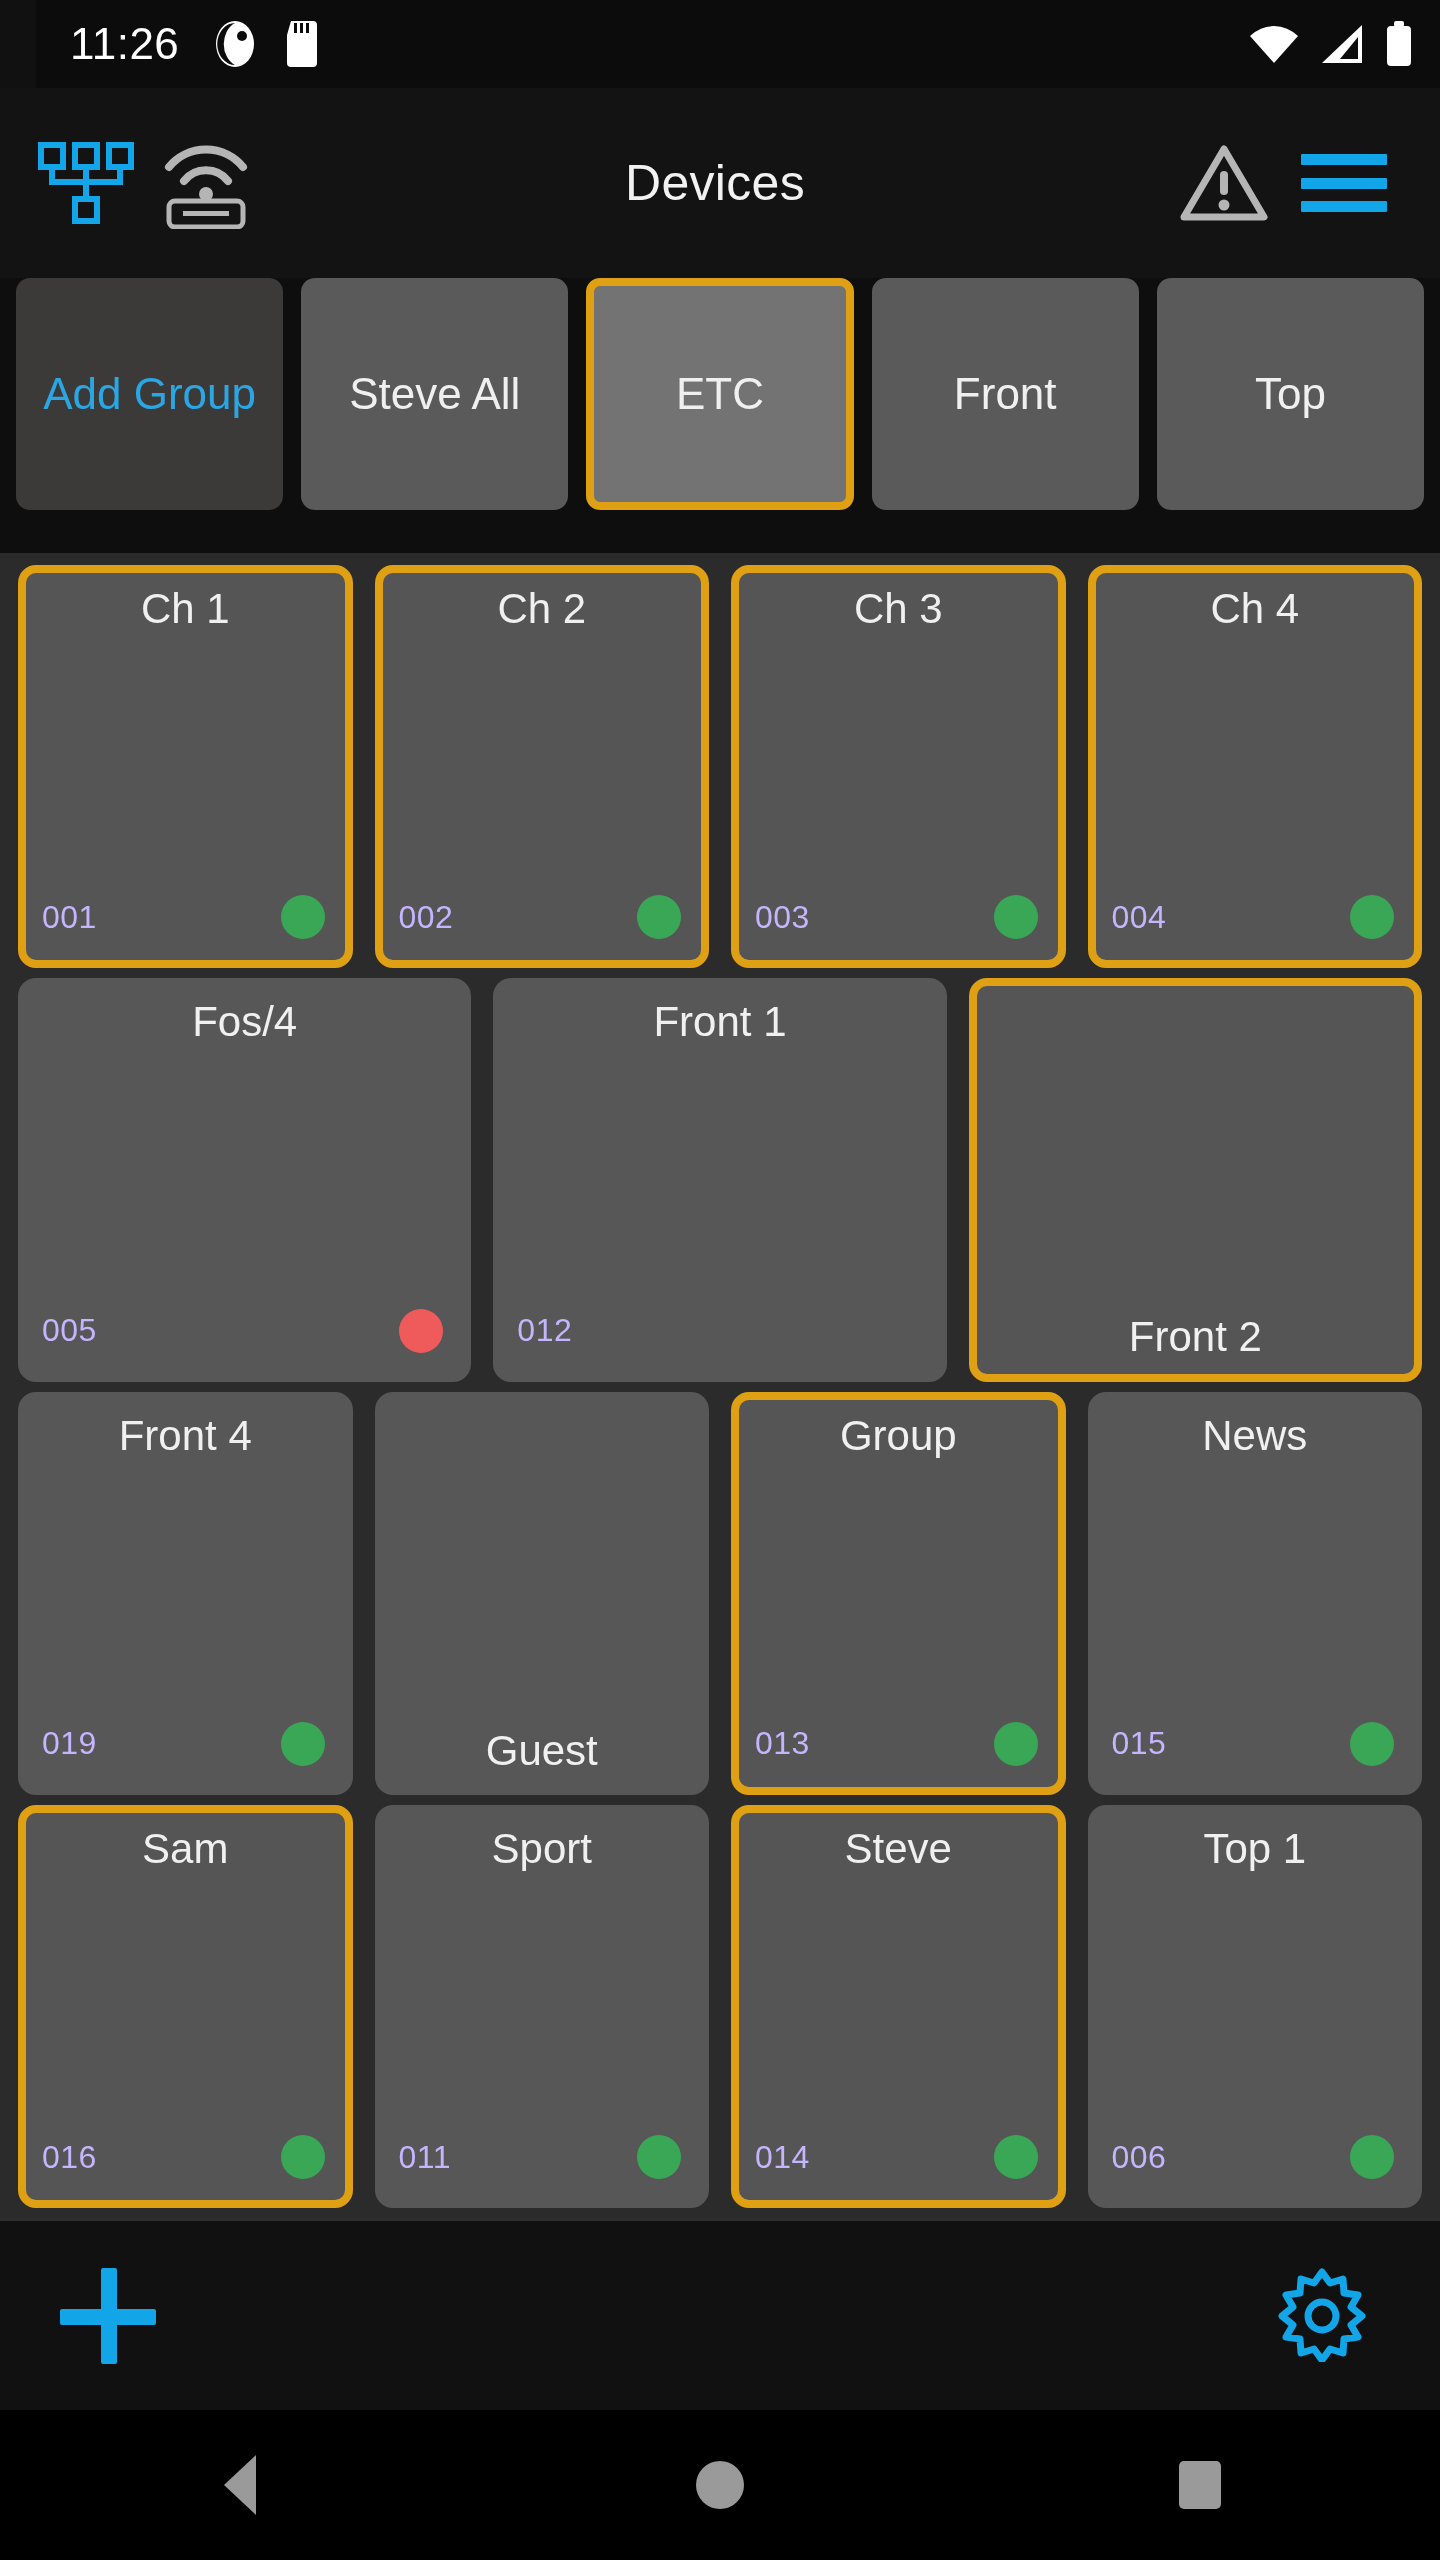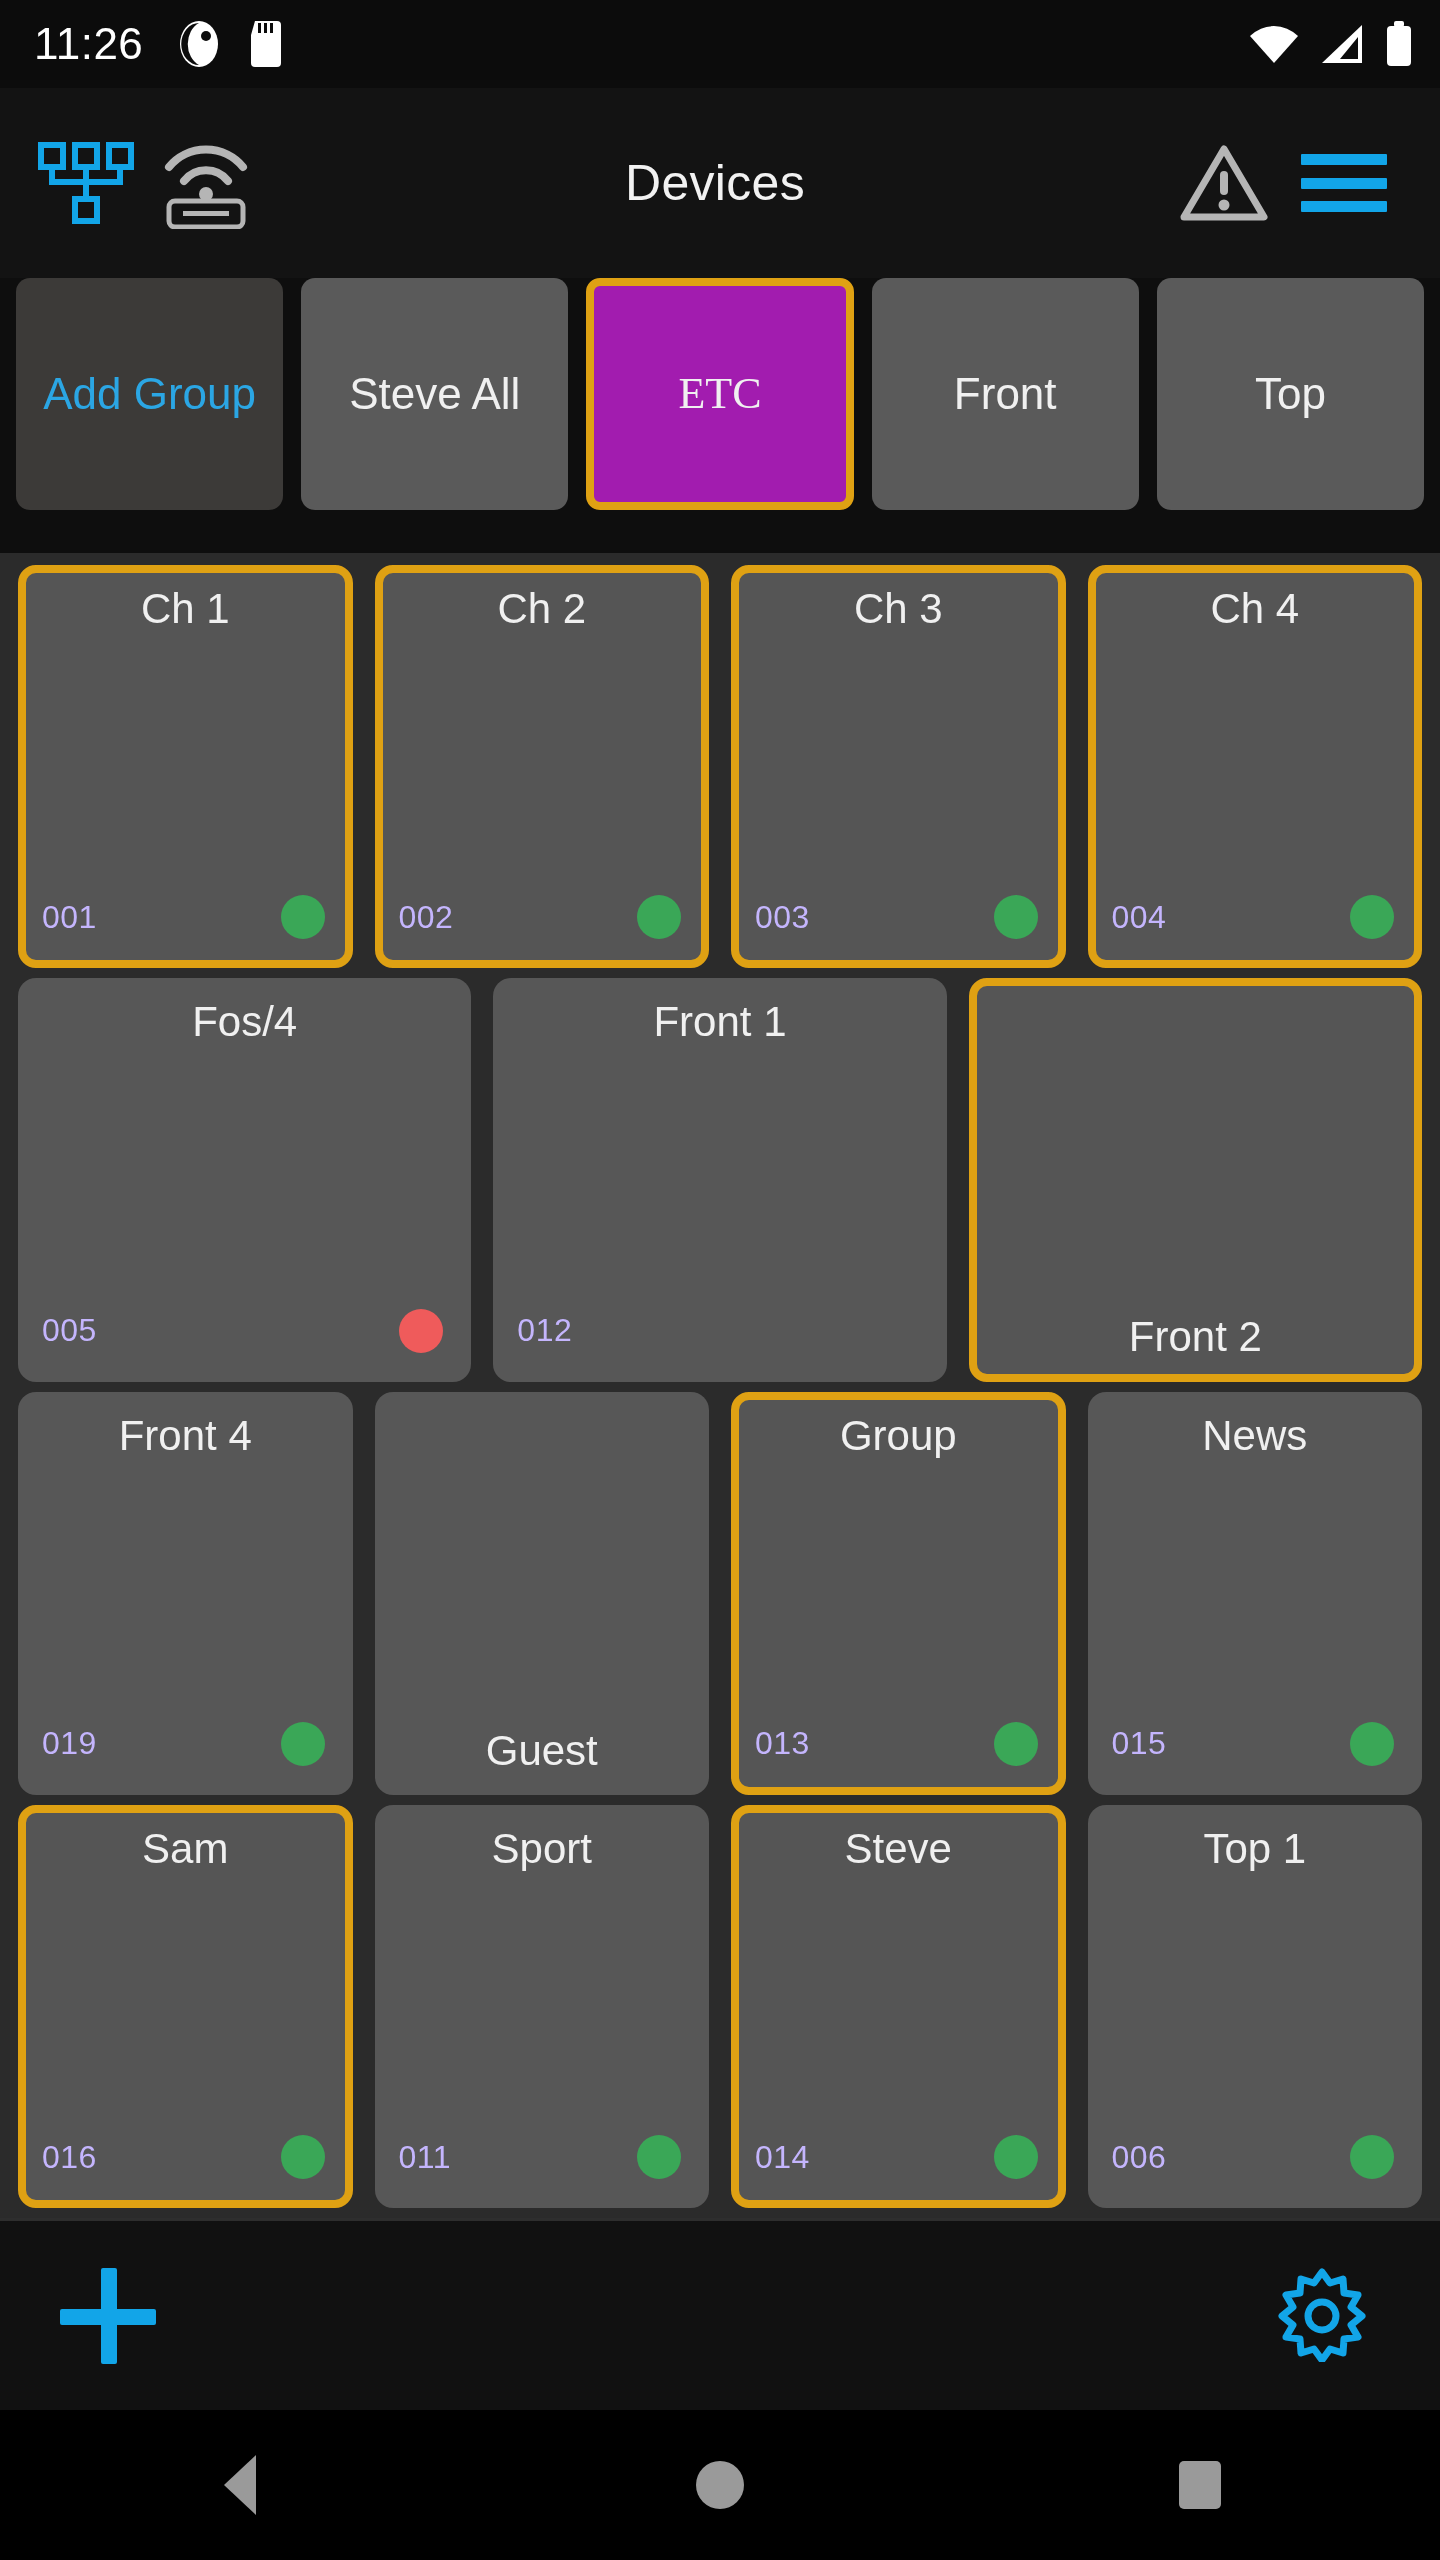--- a/index.html
+++ b/index.html
@@ -22,20 +22,21 @@
   }
 
   
   .status-bar {
     height: 88px;
     background: #0c0c0c;
     display: flex;
     align-items: center;
     padding: 0 26px 0 34px;
     flex: 0 0 auto;
+    margin-left: 36px;
   }
   .status-time {
     color: #ffffff;
     font-size: 44px;
     letter-spacing: 0.5px;
     font-weight: 400;
   }
   .status-left-icons {
     display: flex;
     align-items: center;
@@ -113,22 +114,21 @@
     line-height: 1.12;
     border: 8px solid transparent;
     padding: 4px;
   }
   .group-tab.add {
     background: #3c3a38;
     color: #2ba6e4;
   }
   .group-tab.selected {
     border-color: #dfa113;
-    background: #a21caf;
-    font-family: Liberation Serif, serif;
+    background: #737373;
   }
 
   
   .grid-area {
     flex: 1 1 auto;
     background: #2b2b2b;
     padding: 12px 18px 10px 18px;
     display: flex;
     flex-direction: column;
     gap: 10px;

